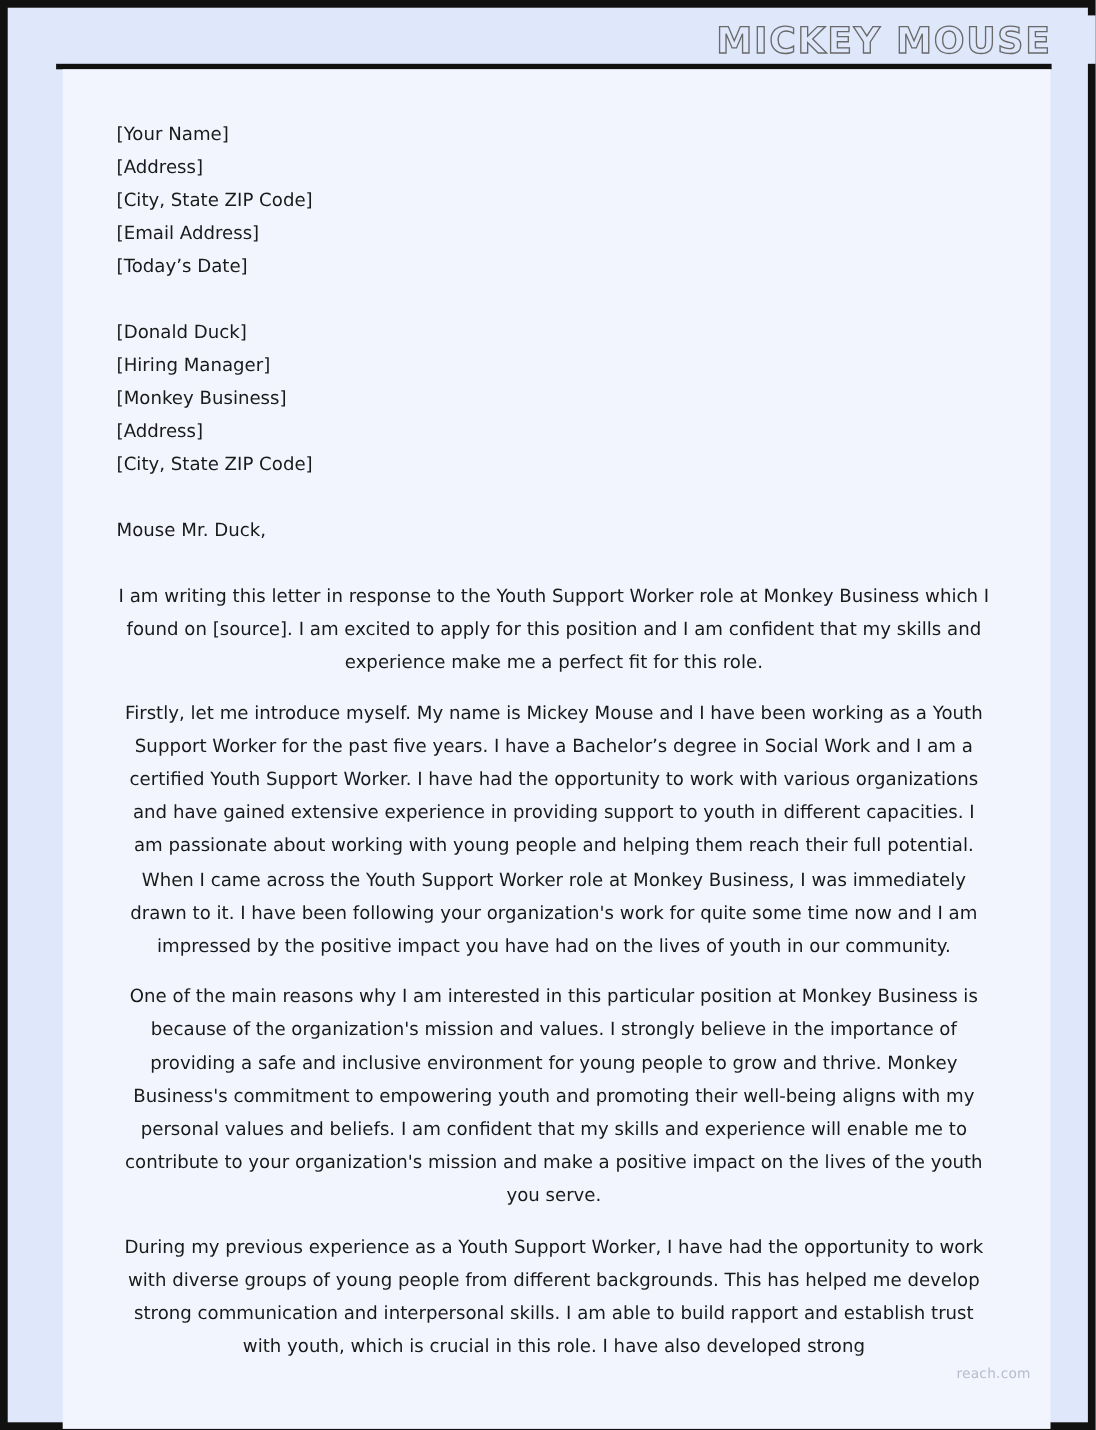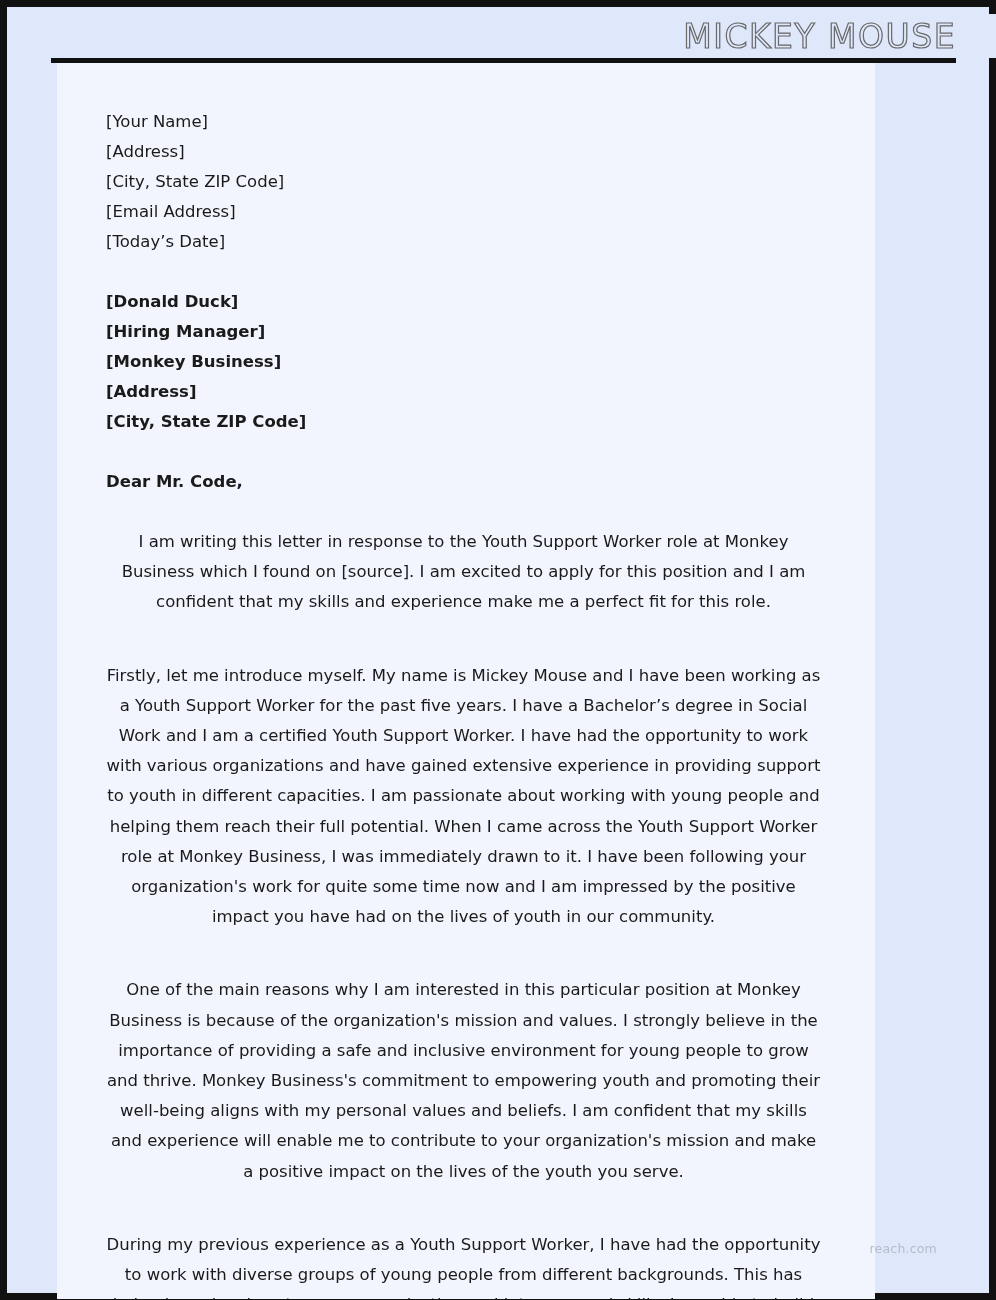--- a/index.html
+++ b/index.html
@@ -35,65 +35,64 @@
     display: flex;
     align-items: center;
     justify-content: flex-end;
     box-sizing: border-box;
     padding-right: 40px;
   }
   .header-name {
     font-family: "DejaVu Sans", sans-serif;
     font-size: 33px;
     letter-spacing: 1.5px;
-    font-weight: 400;
+    font-weight: 700;
     color: #dfe7fb;
     -webkit-text-stroke: 1.2px #6a6a6a;
     text-shadow: 0 0 0 #6a6a6a;
     line-height: 1;
     white-space: nowrap;
     margin-left: 38px;
   }
   .rule {
     position: absolute;
     left: 44px;
     top: 51px;
     width: 905px;
     height: 5px;
     background: #111111;
   }
   .letter-sheet {
     position: absolute;
     left: 50px;
     top: 56px;
-    width: 818px;
+    width: 898px;
     height: 1236px;
     background: #f2f5fd;
     box-sizing: border-box;
     padding: 44px 54px 0 49px;
     overflow: hidden;
   }
   .block {
     font-size: 16.5px;
     line-height: 30px;
     color: #1a1a1a;
     white-space: pre-line;
   }
   .block + .block {
     margin-top: 30px;
-    font-weight: bold;
   }
   .para {
     font-size: 16.5px;
     line-height: 30.2px;
     color: #1a1a1a;
     text-align: center;
   }
   .para + .para {
-    margin-top: 43px;
+    margin-top: 16px;
   }
   .watermark {
     position: absolute;
     right: 52px;
     bottom: 37px;
     font-size: 12.5px;
     color: #b7bccc;
     letter-spacing: 0.2px;
     font-family: "DejaVu Sans", sans-serif;
   }
@@ -113,21 +112,21 @@
     <div class="block">[Your Name]
 [Address]
 [City, State ZIP Code]
 [Email Address]
 [Today’s Date]</div>
     <div class="block">[Donald Duck]
 [Hiring Manager]
 [Monkey Business]
 [Address]
 [City, State ZIP Code]</div>
-    <div class="block">Dear Mr. Code,</div>
+    <div class="block">Mouse Mr. Duck,</div>
     <div style="height:0"></div>
     <div class="para" style="margin-top:30px">I am writing this letter in response to the Youth Support Worker role at Monkey Business which I found on [source]. I am excited to apply for this position and I am confident that my skills and experience make me a perfect fit for this role.</div>
     <div class="para">Firstly, let me introduce myself. My name is Mickey Mouse and I have been working as a Youth Support Worker for the past five years. I have a Bachelor’s degree in Social Work and I am a certified Youth Support Worker. I have had the opportunity to work with various organizations and have gained extensive experience in providing support to youth in different capacities. I am passionate about working with young people and helping them reach their full potential. When I came across the Youth Support Worker role at Monkey Business, I was immediately drawn to it. I have been following your organization's work for quite some time now and I am impressed by the positive impact you have had on the lives of youth in our community.</div>
     <div class="para">One of the main reasons why I am interested in this particular position at Monkey Business is because of the organization's mission and values. I strongly believe in the importance of providing a safe and inclusive environment for young people to grow and thrive. Monkey Business's commitment to empowering youth and promoting their well-being aligns with my personal values and beliefs. I am confident that my skills and experience will enable me to contribute to your organization's mission and make a positive impact on the lives of the youth you serve.</div>
     <div class="para">During my previous experience as a Youth Support Worker, I have had the opportunity to work with diverse groups of young people from different backgrounds. This has helped me develop strong communication and interpersonal skills. I am able to build rapport and establish trust with youth, which is crucial in this role. I have also developed strong</div>
   </div>
 
   <div class="watermark">reach.com</div>
 
 </div>

